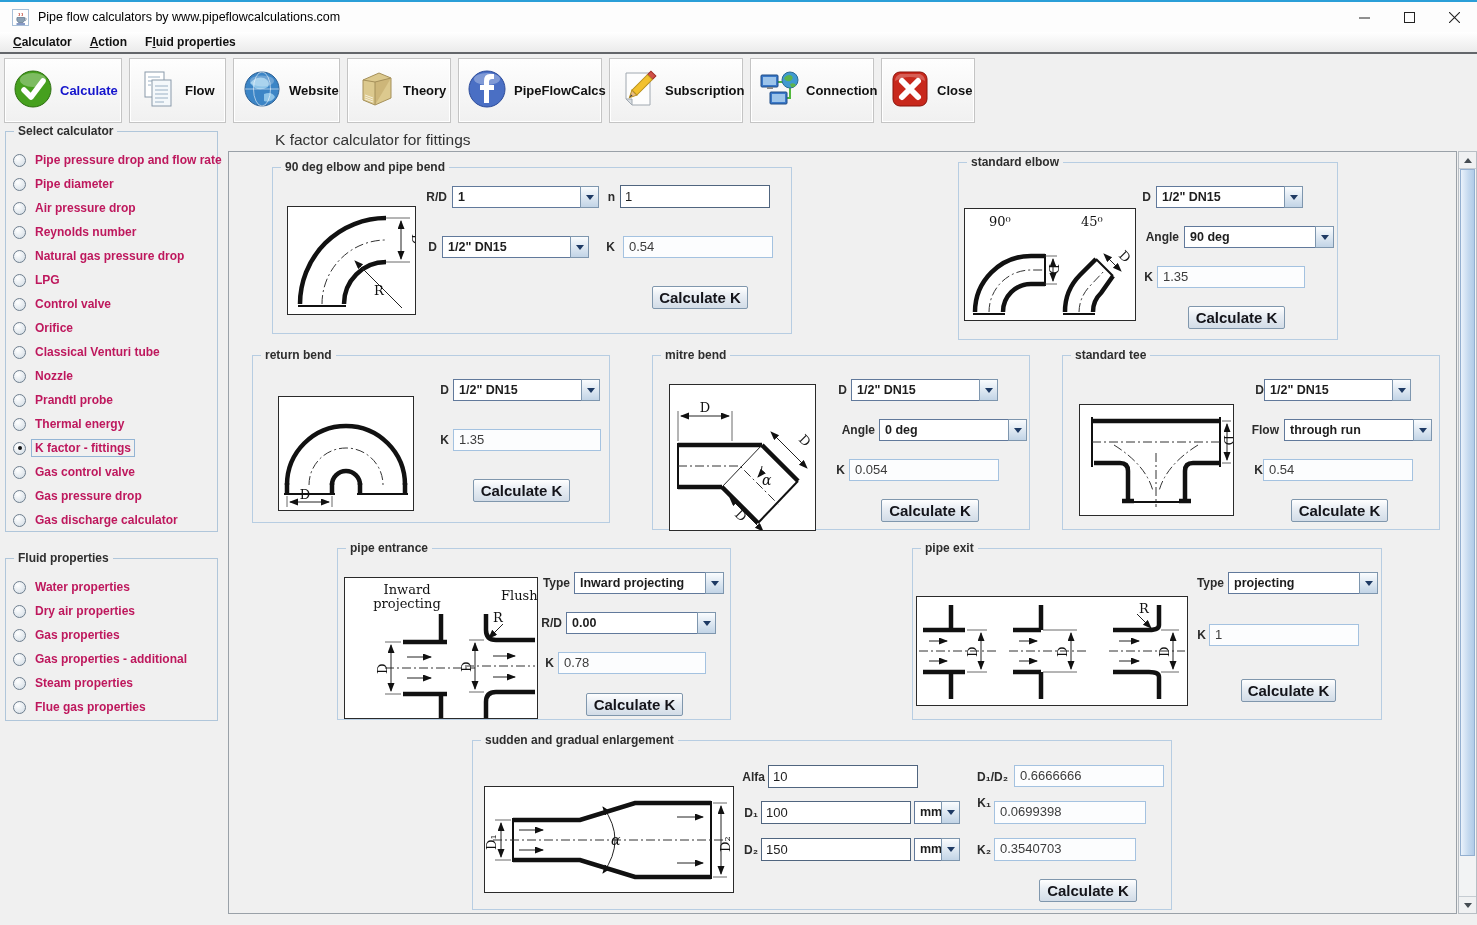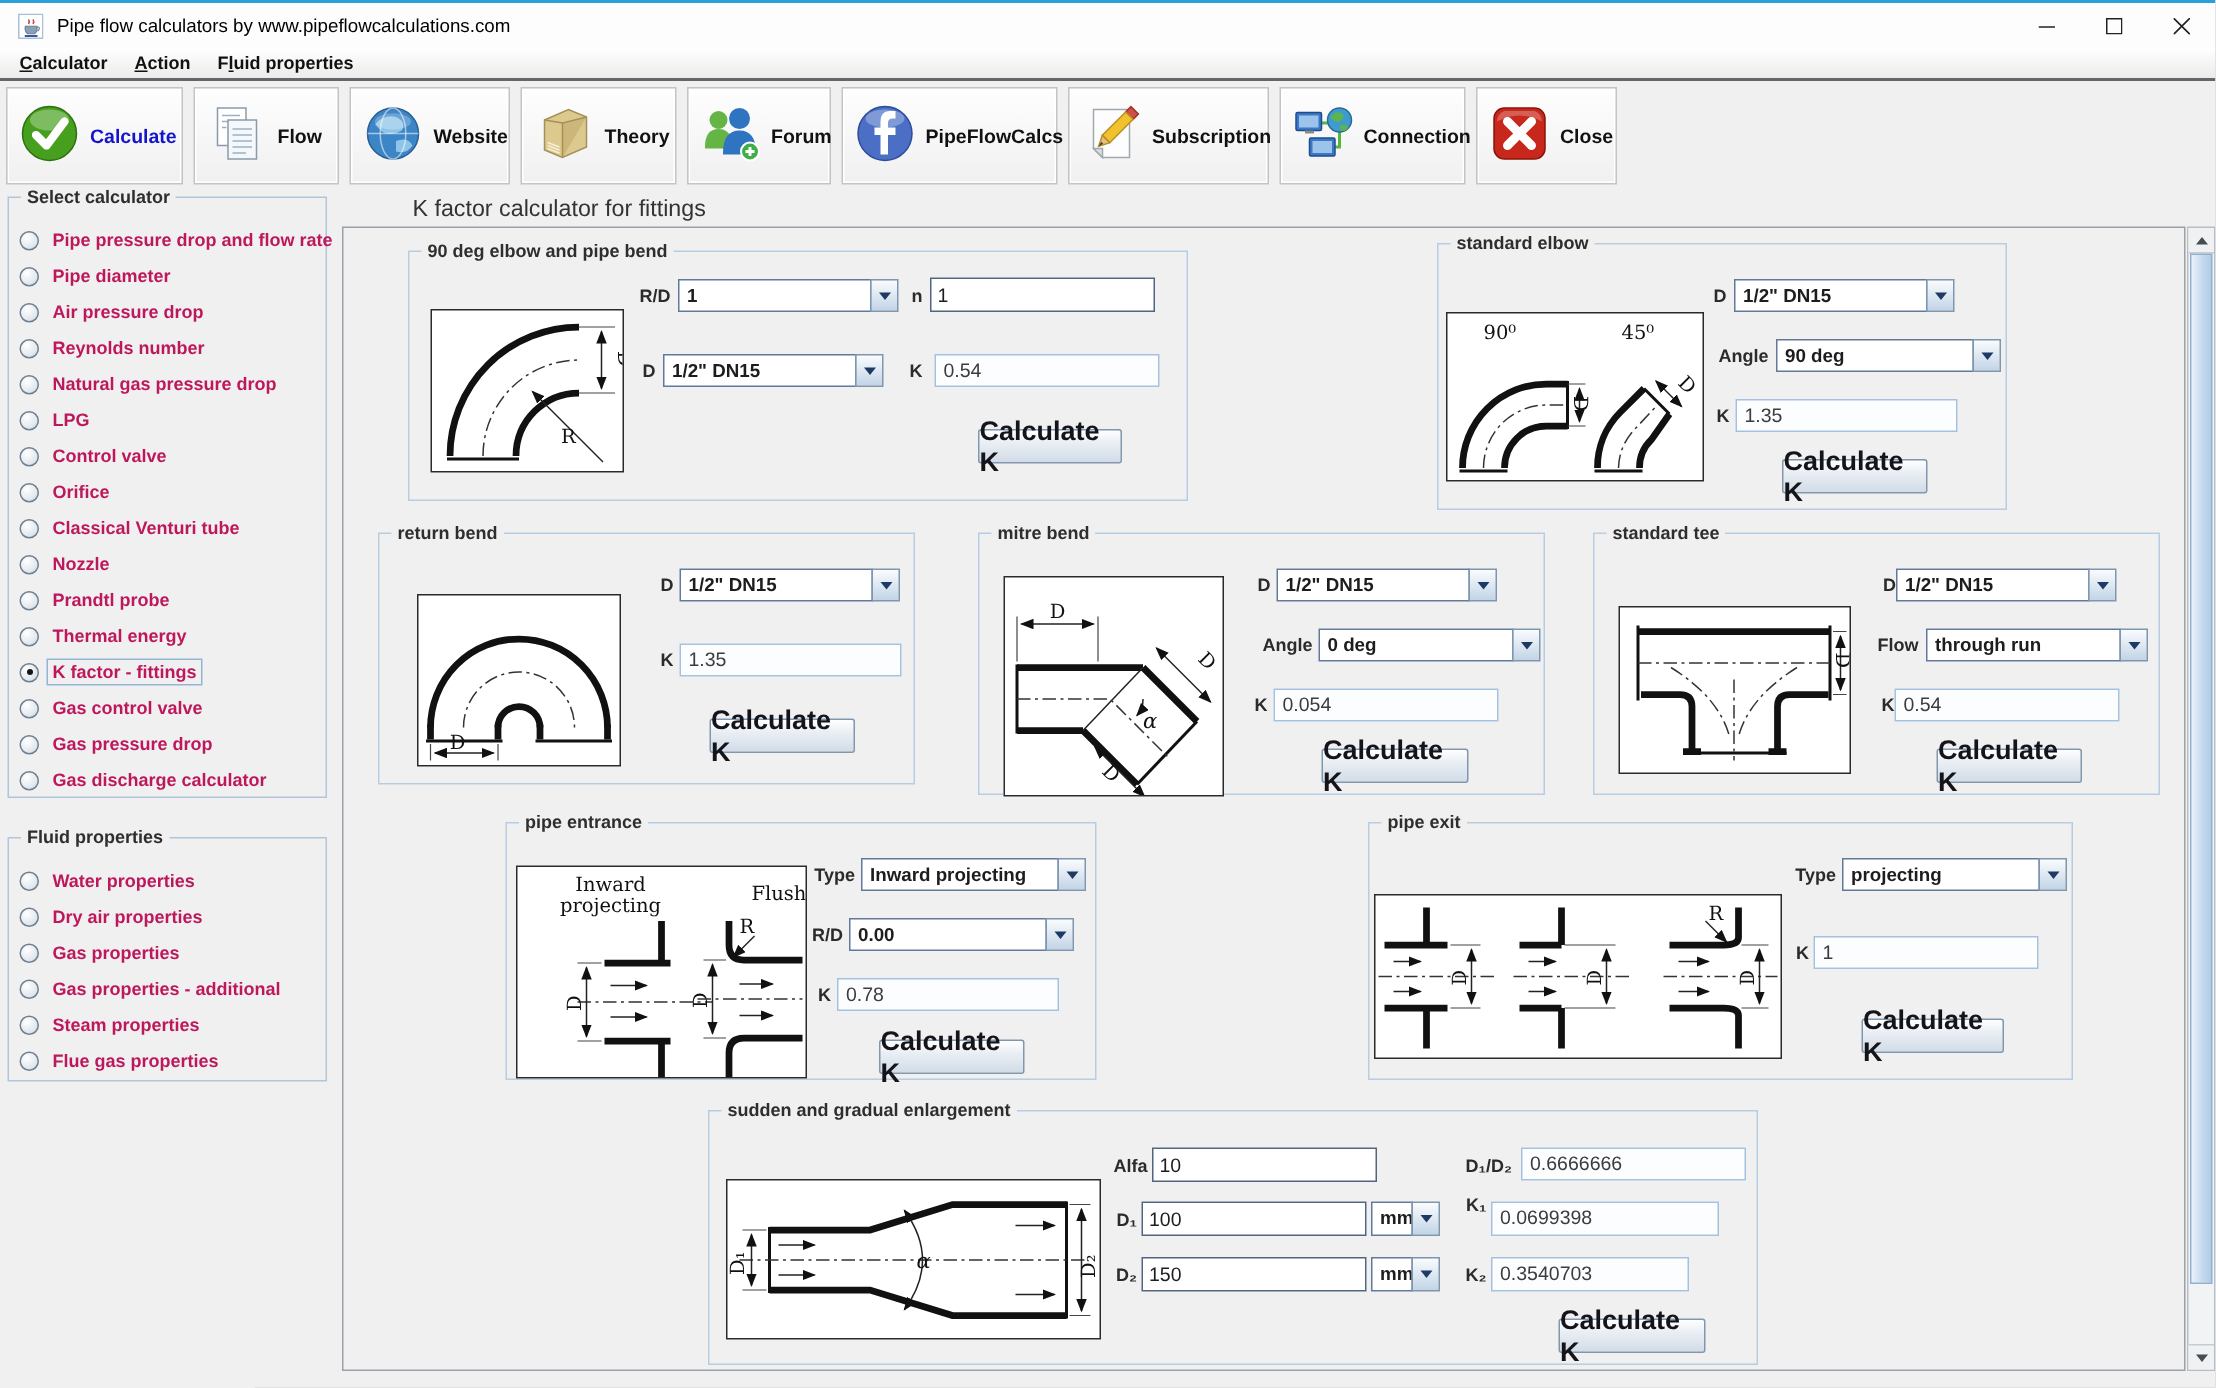--- a/index.html
+++ b/index.html
@@ -21,21 +21,21 @@
 
 .grp{position:absolute;border:1px solid #b7cde2}
 .legend{position:absolute;top:-8px;left:8px;background:#f0f0f0;padding:0 4px;font-weight:bold;font-size:12px;color:#2e2e2e;white-space:nowrap}
 .lbl{position:absolute;font-weight:bold;font-size:12px;color:#2b2b2b;line-height:22px;white-space:nowrap}
 .combo{position:absolute;display:flex;height:22px}
 .combo-val{flex:1;background:#fff;border:1px solid #61799b;font-weight:bold;font-size:12.5px;line-height:20px;padding-left:5px;overflow:hidden;white-space:nowrap;color:#1d1d1d}
 .combo-btn{width:19px;height:22px;margin-left:-1px;border:1px solid #7e96ae;background:linear-gradient(#fafcfe,#c2d4e6);display:flex;align-items:center;justify-content:center;flex:none}
 .tri{width:0;height:0;border-left:4.5px solid transparent;border-right:4.5px solid transparent;border-top:5px solid #1e3a64}
 .tf{position:absolute;height:23px;background:#fff;border:1px solid #50657f;font:13px "Liberation Sans",sans-serif;padding:0 4px;color:#1d1d1d}
 .ro{position:absolute;height:22px;background:#fcfdfe;border:1px solid #a4c2e0;font-size:13px;line-height:20px;padding-left:5px;color:#3c3c3c}
-.btn{position:absolute;display:flex;align-items:center;justify-content:center;background:linear-gradient(#ffffff,#e9eef4 40%,#d2dce7);border:1px solid #8097ad;font-weight:bold;font-size:18px;color:#14141a;border-radius:2px;cursor:default}
+.btn{position:absolute;display:flex;align-items:center;justify-content:center;background:linear-gradient(#ffffff,#e9eef4 40%,#d2dce7);border:1px solid #8097ad;font-weight:bold;font-size:15px;color:#14141a;border-radius:2px;cursor:default}
 .diagram{position:absolute;background:#fff;border:1px solid #2a2a2a}
 
 .sgrp{position:absolute;border:1px solid #b0c6da;padding-top:16px}
 .rrow{display:flex;align-items:center;height:24px;padding-left:7px;gap:5px}
 .rb{width:13px;height:13px;border-radius:50%;border:1px solid #6f7f8f;background:radial-gradient(circle at 35% 30%,#ffffff,#dfe6ec 70%,#c3ced8);position:relative;flex:none}
 .rb.checked::after{content:"";position:absolute;left:3.5px;top:3.5px;width:4px;height:4px;border-radius:50%;background:#141414}
 .rlab{font-weight:bold;font-size:12px;color:#be185d;padding:1px 3px;border:1px solid transparent;white-space:nowrap}
 .rrow.selected .rlab{border-color:#93b4d4}
 
 .main-title{position:absolute;left:275px;top:131px;font-size:15.5px;font-weight:normal;color:#333}
@@ -132,31 +132,20 @@
       <span class="tlabel">Website</span>
     </div>
     <div class="tool-btn" style="width:104px">
       <span><svg width="40" height="40">
             <path d="M 7 11 L 23 4 L 35 9 L 35 29 L 19 36 L 7 31 Z" fill="#dcc98e" stroke="#a5905a"></path>
             <path d="M 19 36 L 19 13 L 35 9" fill="#cdb679" stroke="#a5905a"></path>
             <path d="M 9 30 L 17 33 M 9 28 L 17 31 M 9 26 L 17 29" stroke="#f6efd9" fill="none"></path>
             <path d="M 7 11 L 19 13" stroke="#a5905a" fill="none"></path>
           </svg></span>
       <span class="tlabel">Theory</span>
-    </div>
-    <div class="tool-btn" style="width:96px">
-      <span><svg width="40" height="40">
-            <circle cx="12" cy="11" r="6" fill="#64b446"></circle>
-            <path d="M 3 29 Q 3 17 12 17 Q 20 17 21 26 L 21 30 H 3 Z" fill="#64b446"></path>
-            <circle cx="26" cy="10" r="7" fill="#2f74c0"></circle>
-            <path d="M 15 33 Q 15 18 26 18 Q 37 18 37 33 L 37 34 H 15 Z" fill="#2f74c0"></path>
-            <circle cx="33" cy="32" r="6" fill="#3fae49" stroke="#fff" stroke-width="1.4"></circle>
-            <path d="M 33 29 V 35 M 30 32 H 36" stroke="#fff" stroke-width="2"></path>
-          </svg></span>
-      <span class="tlabel">Forum</span>
     </div>
     <div class="tool-btn" style="width:144px">
       <span><svg width="40" height="40">
             <circle cx="20" cy="20" r="18" fill="#4a6fc4" stroke="#2d4c9a"></circle>
             <ellipse cx="20" cy="10" rx="13" ry="6" fill="#fff" opacity="0.3"></ellipse>
             <path d="M 22 34 V 21 H 27 V 16 H 22 V 13 Q 22 10 25 10 H 27 V 5 H 23 Q 17 5 17 12 V 16 H 13 V 21 H 17 V 34 Z" fill="#fff"></path>
           </svg></span>
       <span class="tlabel">PipeFlowCalcs</span>
     </div>
     <div class="tool-btn" style="width:134px">
@@ -599,21 +588,21 @@
       <div class="combo-val">mm</div>
       <div class="combo-btn" style="height:23px">
           <span class="tri"></span>
         </div>
     </div>
     <span class="lbl" style="left:487px;top:25px;width:48px;text-align:right">D₁/D₂</span>
     <div class="ro" style="left:541px;top:24px;width:150px">0.6666666</div>
     <span class="lbl" style="left:494px;top:51px;width:24px;text-align:right">K₁</span>
     <div class="ro" style="left:521px;top:60px;width:152px;height:23px">0.0699398</div>
     <span class="lbl" style="left:494px;top:98px;width:24px;text-align:right">K₂</span>
-    <div class="ro" style="left:521px;top:97px;width:132px;height:23px">0.3540703</div>
+    <div class="ro" style="left:521px;top:97px;width:142px;height:23px">0.3540703</div>
     <div class="btn" style="left:566px;top:138px;width:98px;height:23px">Calculate K</div>
   </div>
 
   <div class="vscroll">
     <div class="sb-btn sb-up">
         <span class="tri-up"></span>
       </div>
     <div class="sb-thumb"></div>
     <div class="sb-btn sb-down">
         <span class="tri-down"></span>

